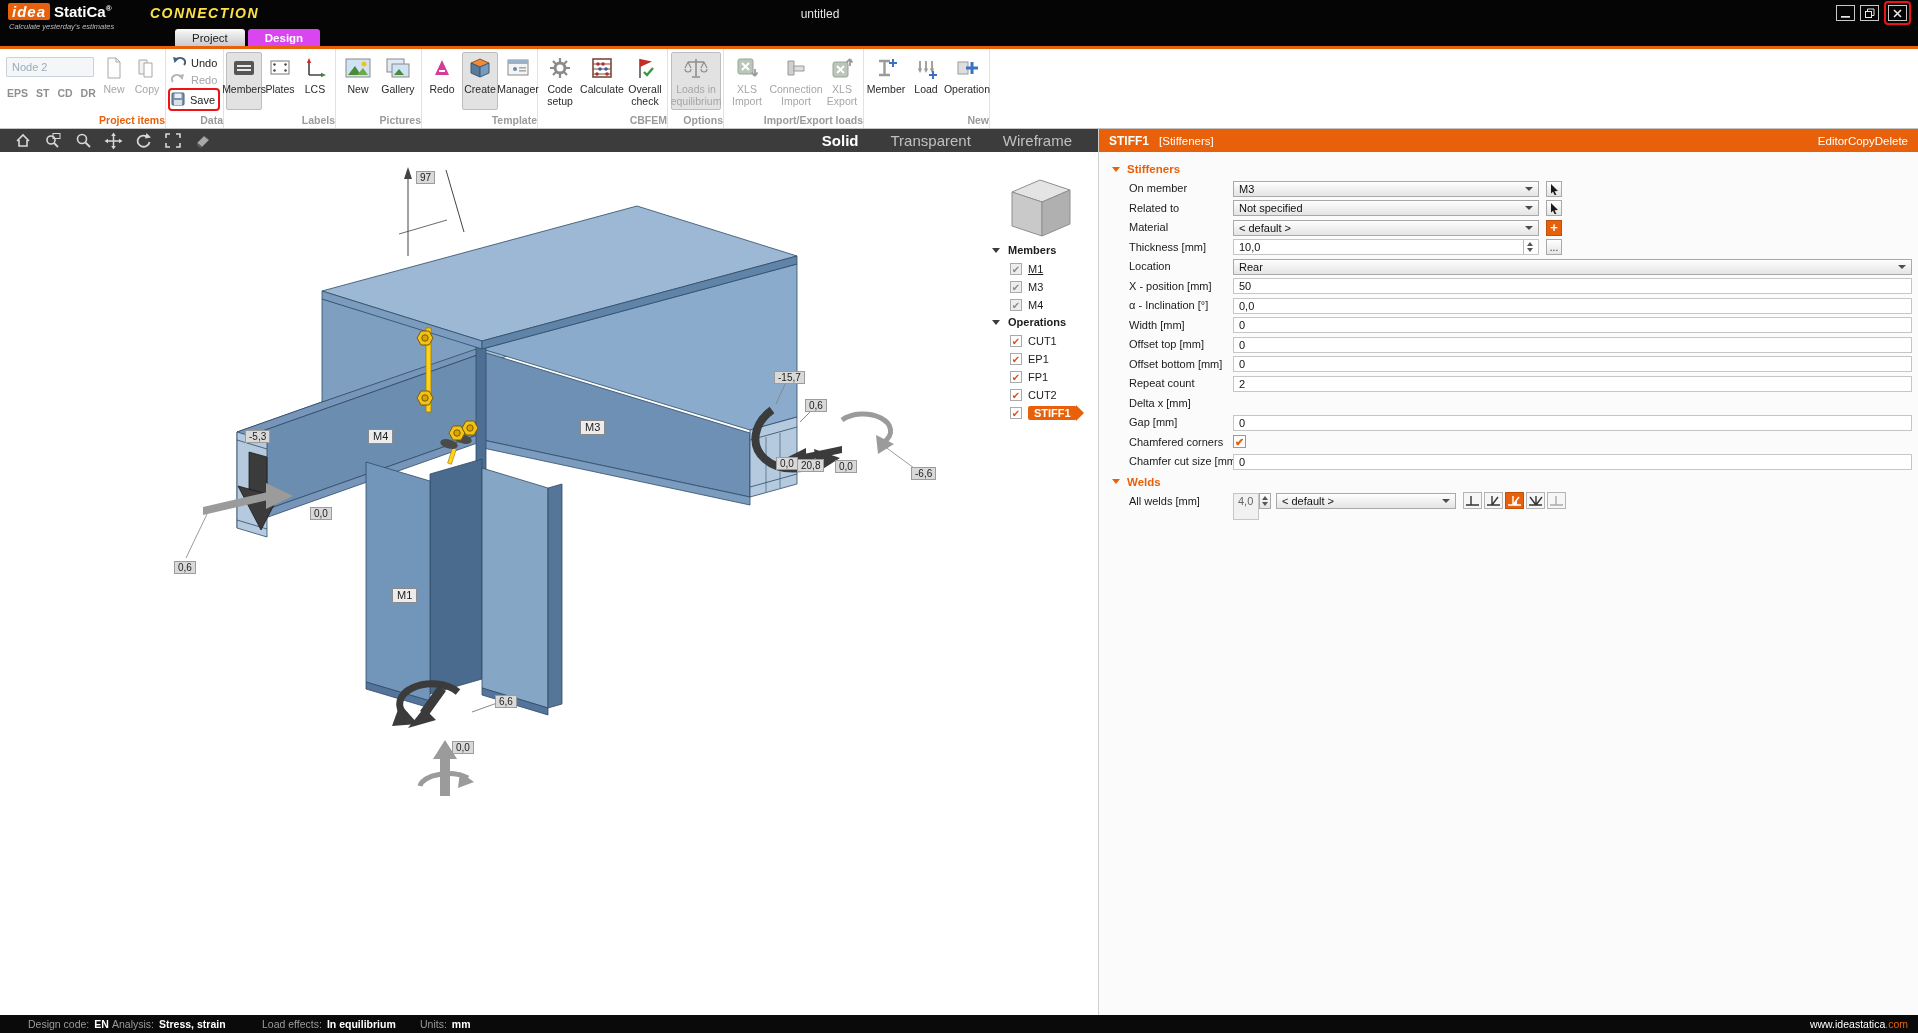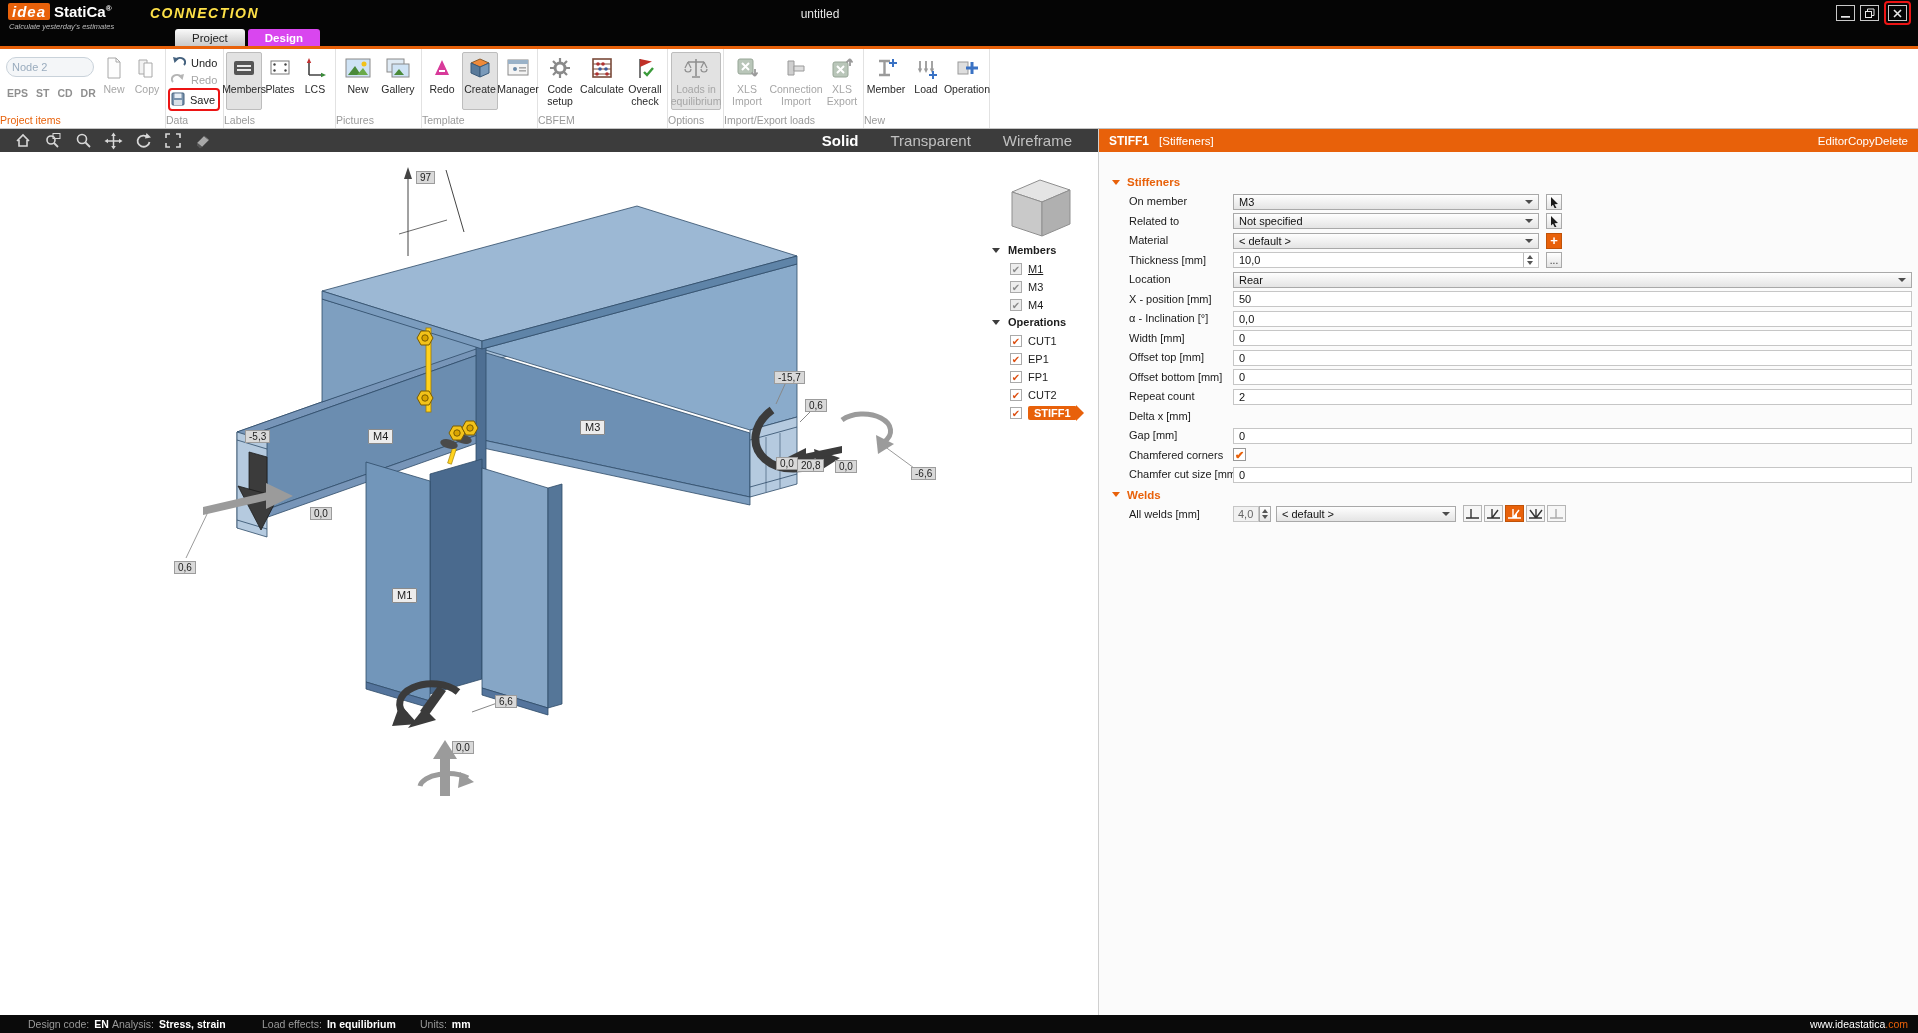--- a/index.html
+++ b/index.html
@@ -21,30 +21,30 @@
 
 .tabs{position:absolute;left:175px;top:29px;display:flex;gap:3px;}
 .tab{height:17px;padding:0 17px;font-size:11.5px;display:flex;align-items:center;border-radius:3px 3px 0 0;}
 .tab.project{background:linear-gradient(#fafafa,#c9c9c9);color:#222;}
 .tab.design{background:#d946ef;color:#fff;font-weight:bold;}
 .orange-line{position:absolute;top:46px;left:0;width:100%;height:3px;background:#e8610a;}
 
 
 .ribbon{position:absolute;top:49px;left:0;width:100%;height:80px;background:#fff;border-bottom:1px solid #c4c4c4;display:flex;}
 .rgroup{position:relative;height:100%;border-right:1px solid #e2e2e2;flex:0 0 auto;}
-.gtitle{position:absolute;bottom:2px;left:0;width:100%;text-align:left;font-size:10.5px;color:#9a9a9a;white-space:nowrap;}
+.gtitle{position:absolute;bottom:2px;left:0;width:100%;text-align:right;font-size:10.5px;color:#9a9a9a;white-space:nowrap;font-weight:bold;}
 .gtitle.accent{color:#e8610a;}
 .bigbtn{position:absolute;top:3px;height:58px;display:flex;flex-direction:column;align-items:center;font-size:10.5px;color:#2a2a2a;text-align:center;line-height:1.1;border:1px solid transparent;border-radius:2px;}
 .bigbtn .bicon{width:28px;height:28px;margin:1px 0 2px;display:flex;align-items:center;justify-content:center;}
 .bigbtn.pressed{background:#e2e2e2;border-color:#bdbdbd;}
 .bigbtn.disabled{color:#a6a6a6;}
 .smbtn{position:absolute;left:5px;display:flex;align-items:center;gap:5px;font-size:11px;color:#222;height:16px;}
 .smbtn.disabled{color:#a6a6a6;}
 .red-annotation{position:absolute;border:2px solid #ec1414;border-radius:4px;pointer-events:none;}
-.pi-input{position:absolute;left:6px;top:8px;width:88px;height:20px;border:1px solid #c9d2da;border-radius:10px;background:#f4f6f8;color:#9aacbe;font-size:11px;padding:0 5px;}
+.pi-input{position:absolute;left:6px;top:8px;width:88px;height:20px;border:1px solid #c9d2da;border-radius:1px;background:#f4f6f8;color:#9aacbe;font-size:11px;padding:0 5px;}
 .pi-codes{position:absolute;left:7px;top:38px;display:flex;gap:8px;font-size:10.5px;color:#8f8f8f;font-weight:bold;}
 
 
 .vparea{position:absolute;left:0;top:129px;width:1098px;height:886px;background:#fff;}
 .vptoolbar{position:absolute;left:0;top:0;width:1098px;height:23px;background:#3c3c3c;display:flex;align-items:center;padding:0 12px;gap:8px;}
 .vpt-icon{width:22px;height:20px;display:flex;align-items:center;justify-content:center;}
 .vpmodes{margin-left:auto;display:flex;gap:32px;font-size:15px;padding-right:14px;}
 .vpmode{color:#c0c0c0;}
 .vpmode.active{color:#fff;font-weight:bold;}
 .canvas{position:absolute;left:0;top:23px;width:1093px;height:863px;background:#fff;overflow:hidden;}
@@ -62,39 +62,39 @@
 .tlabel.underl{text-decoration:underline;}
 .tsel{background:#e8610a;color:#fff;font-weight:bold;padding:1px 6px;border-radius:2px;}
 .tselarrow{width:0;height:0;border:8px solid transparent;border-left:8px solid #e8610a;margin-left:-1px;}
 
 
 .panel{position:absolute;left:1098px;top:129px;width:820px;height:886px;background:#fbfbfb;border-left:1px solid #d0d0d0;}
 .phead{height:23px;background:#e8610a;color:#fff;display:flex;align-items:center;padding:0 10px;font-size:11.5px;gap:10px;}
 .ptitle{font-weight:bold;font-size:12px;}
 .pactions{margin-left:auto;display:flex;}
 .pact{color:#fff;}
-.pbody{position:relative;padding-top:20px;}
+.pbody{position:relative;padding-top:7px;}
 .psection{height:20px;display:flex;align-items:center;gap:7px;padding-left:13px;color:#e8610a;font-weight:bold;font-size:11.5px;}
 .ptri{width:0;height:0;border-left:4px solid transparent;border-right:4px solid transparent;border-top:5px solid #e8610a;}
 .prow{height:19.5px;position:relative;}
 .plabel{position:absolute;left:30px;top:3px;font-size:11px;color:#1a1a1a;white-space:nowrap;}
 .pfield{position:absolute;left:134px;top:1.5px;height:16px;font-size:11px;display:flex;align-items:center;color:#111;}
 .dd{background:linear-gradient(#fefefe,#e4e4e4);border:1px solid #a9a9a9;padding:0 5px;justify-content:space-between;}
 .txt{background:#fff;border:1px solid #c6c6c6;padding:0 5px;}
 .short{width:306px;}
 .full{width:679px;}
 .chev{width:0;height:0;border-left:4px solid transparent;border-right:4px solid transparent;border-top:4px solid #4c4c4c;margin-left:6px;flex:0 0 auto;}
 .spin{margin-left:auto;display:flex;flex-direction:column;gap:2px;border-left:1px solid #bbb;padding-left:3px;height:100%;justify-content:center;}
 .spin b{width:0;height:0;border-left:3.5px solid transparent;border-right:3.5px solid transparent;}
 .spin .up{border-bottom:4px solid #555;}
 .spin .dn{border-top:4px solid #555;}
 .extra{position:absolute;left:447px;top:1.5px;width:16px;height:16px;border:1px solid #a9a9a9;background:linear-gradient(#fff,#e4e4e4);display:flex;align-items:center;justify-content:center;font-size:10px;color:#333;}
 .extra.add{background:#e8610a;border-color:#bf5208;color:#fff;font-weight:bold;font-size:13px;line-height:10px;}
 .pcheck{position:absolute;left:134px;top:2.5px;width:13px;height:13px;border:1px solid #999;background:#fff;color:#e8610a;font-size:11px;line-height:12px;text-align:center;font-weight:bold;}
-.wsize{position:absolute;left:134px;top:1.5px;width:26px;height:16px;background:#f1f1f1;border:1px solid #c6c6c6;color:#666;font-size:11px;padding:0 4px;line-height:14px;}
+.wsize{position:absolute;left:134px;top:1.5px;width:26px;height:27px;background:#f1f1f1;border:1px solid #c6c6c6;color:#666;font-size:11px;padding:0 4px;line-height:14px;}
 .wspin{position:absolute;left:160px;top:1.5px;width:12px;height:16px;border:1px solid #a9a9a9;background:linear-gradient(#fff,#e4e4e4);display:flex;flex-direction:column;align-items:center;justify-content:center;gap:2px;}
 .wdd{left:177px;width:180px;}
 .wicon{position:absolute;top:0.5px;width:19px;height:17px;border:1px solid #b5b5b5;background:#f6f6f6;display:flex;align-items:center;justify-content:center;}
 .wicon.sel{background:#e8610a;border-color:#bf5208;}
 
 
 .statusbar{position:absolute;left:0;bottom:0;width:100%;height:18px;background:#0a0a0a;font-size:10.5px;color:#9a9a9a;}
 .sitem{position:absolute;top:3px;white-space:nowrap;}
 .sv{color:#fff;font-weight:bold;margin-left:5px;}
 .weblink{position:absolute;right:10px;top:3px;color:#fff;}

